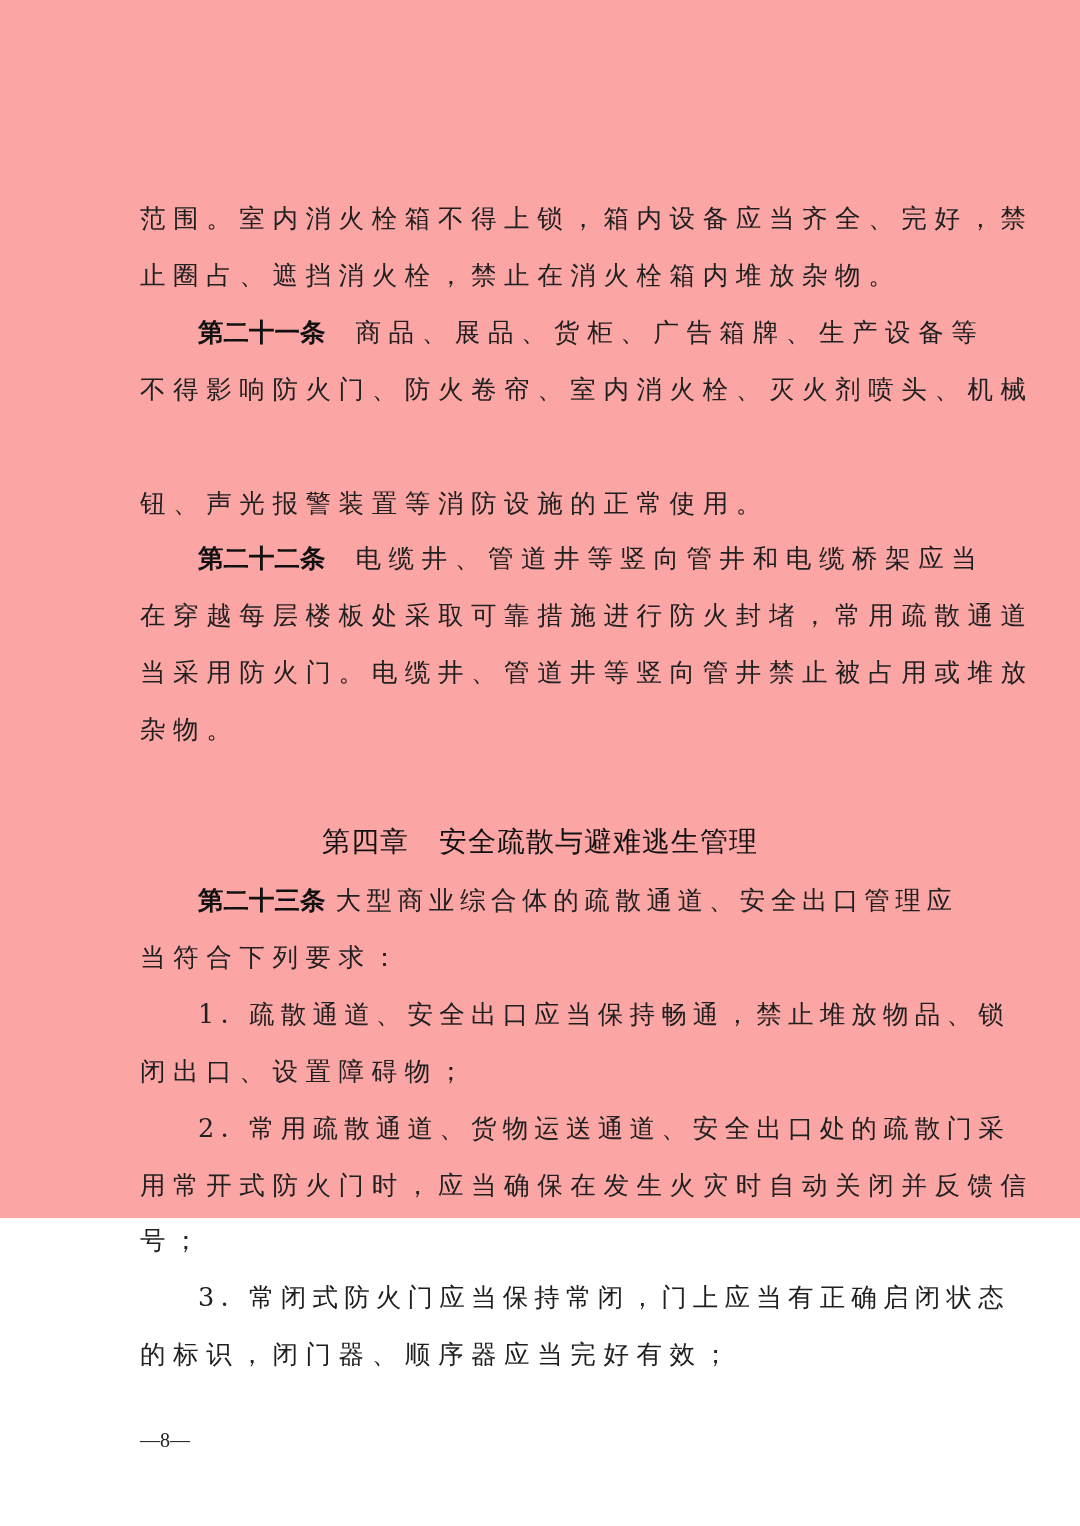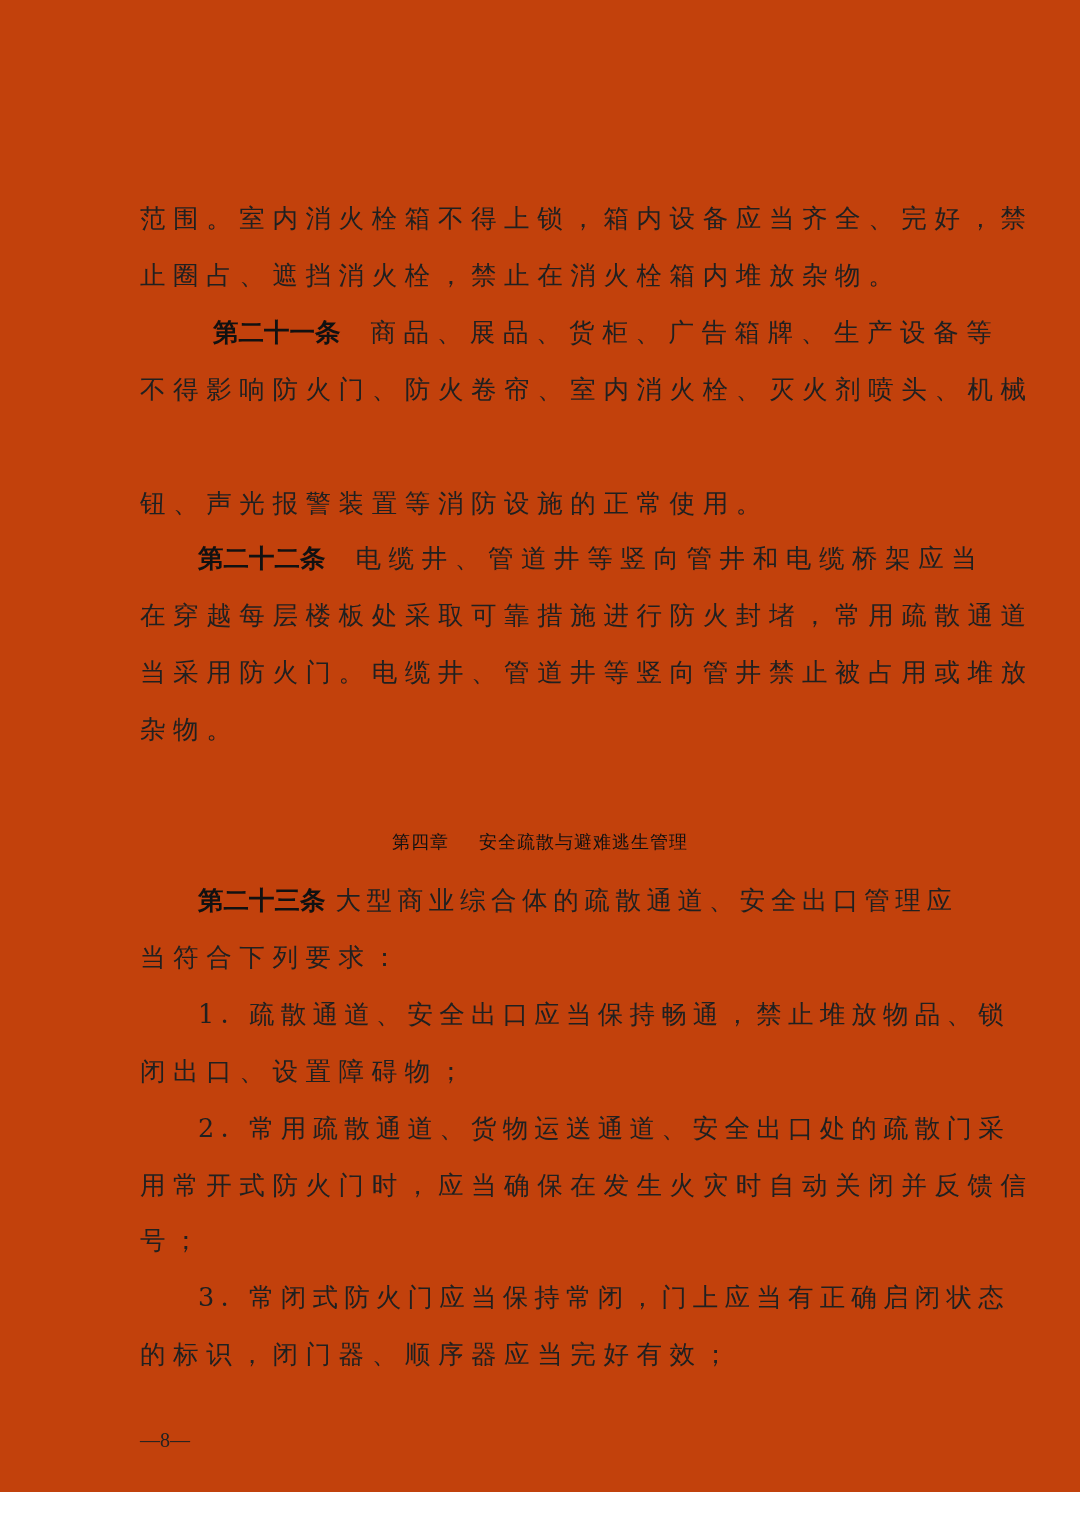--- a/index.html
+++ b/index.html
@@ -12,22 +12,22 @@
       height: 1526px;
       position: relative;
       overflow: hidden;
       color: #1a1a1a;
       font-family: "DejaVu Serif", "Liberation Serif", serif;
     }
     .page {
       position: absolute;
       left: 0; top: 0;
       width: 1080px;
-      height: 1492px;
-      background: #c2410c;
+      height: 1218px;
+      background: #fca5a5;
     }
     .line {
       position: absolute;
       left: 140px;
       width: 800px;
       height: 40px;
       font-size: 25.5px;
       line-height: 40px;
       letter-spacing: 7.6px;
       white-space: nowrap;
@@ -42,21 +42,21 @@
     }
     .article-label.tight { margin-right: 10px; }
     .chapter {
       position: absolute;
       left: 0;
       width: 1080px;
       text-align: center;
       top: 820px;
       height: 44px;
       font-family: "DejaVu Sans", "Liberation Sans", sans-serif;
-      font-size: 18px;
+      font-size: 28px;
       line-height: 44px;
       color: #111111;
       letter-spacing: 1px;
     }
     .chapter .chapter-num { margin-right: 30px; }
     .page-number {
       position: absolute;
       left: 140px;
       top: 1428px;
       font-family: "Liberation Serif", serif;
@@ -66,21 +66,21 @@
     }
   </style>
 </head>
 <body>
 
 <div class="page">
 
   <div class="line" style="top:198px">范围。室内消火栓箱不得上锁，箱内设备应当齐全、完好，禁</div>
   <div class="line" style="top:255px">止圈占、遮挡消火栓，禁止在消火栓箱内堆放杂物。</div>
 
-  <div class="line" style="top:312px; left:213px; width:742px;">
+  <div class="line" style="top:312px; left:198px; width:742px;">
     <span class="article-label">第二十一条</span><span>商品、展品、货柜、广告箱牌、生产设备等</span>
   </div>
   <div class="line" style="top:369px">不得影响防火门、防火卷帘、室内消火栓、灭火剂喷头、机械</div>
   <div class="line" style="top:483px">钮、声光报警装置等消防设施的正常使用。</div>
 
   <div class="line" style="top:538px; left:198px; width:742px;">
     <span class="article-label">第二十二条</span><span>电缆井、管道井等竖向管井和电缆桥架应当</span>
   </div>
   <div class="line" style="top:595px">在穿越每层楼板处采取可靠措施进行防火封堵，常用疏散通道</div>
   <div class="line" style="top:652px">当采用防火门。电缆井、管道井等竖向管井禁止被占用或堆放</div>

